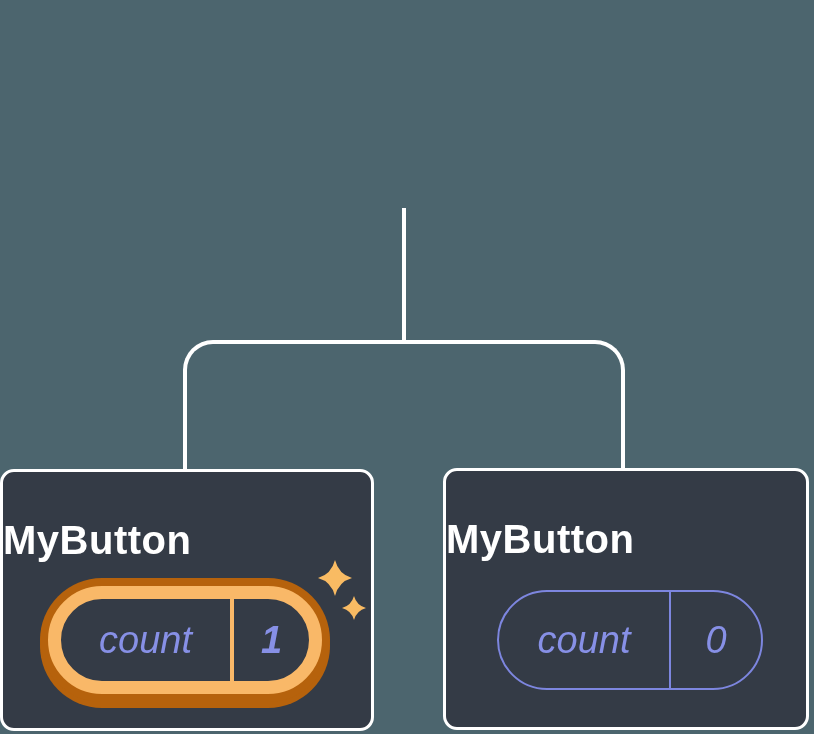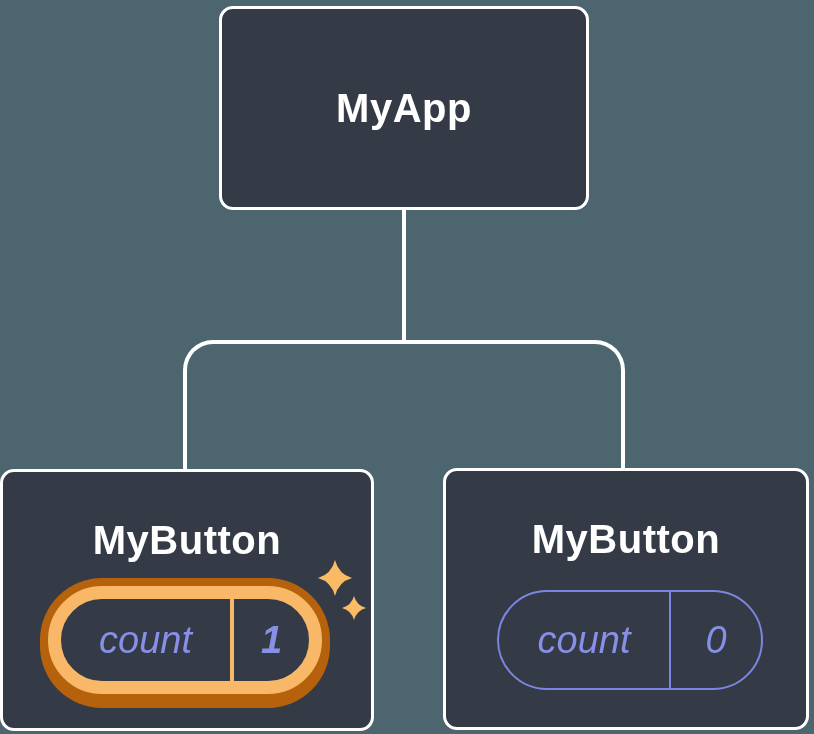--- a/index.html
+++ b/index.html
@@ -60,21 +60,21 @@
     font-weight: bold;
     letter-spacing: 0.5px;
     line-height: 1;
     white-space: nowrap;
   }
   .child-label {
     position: absolute;
     left: 0;
     right: 0;
     top: 48px;
-    text-align: center;
+    text-align: left;
   }
   
   .pill {
     position: absolute;
     box-sizing: border-box;
     display: flex;
     align-items: stretch;
     background: var(--node-fill);
   }
   .pill-cell {
@@ -120,23 +120,20 @@
   .sparkles path { fill: var(--sparkle); }
 </style>
 </head>
 <body>
 
 <div class="canvas">
 
   <div class="stem"></div>
   <div class="bracket"></div>
 
-  <div class="node node-root">
-    <span class="node-label">MyApp</span>
-  </div>
 
   <div class="node node-child-left">
     <span class="node-label child-label">MyButton</span>
   </div>
   <div class="pill pill-gold">
     <span class="pill-cell cell-name">count</span>
     <span class="divider"></span>
     <span class="pill-cell cell-value">1</span>
   </div>
   <svg class="sparkles" viewBox="0 0 62 72" aria-hidden="true">

